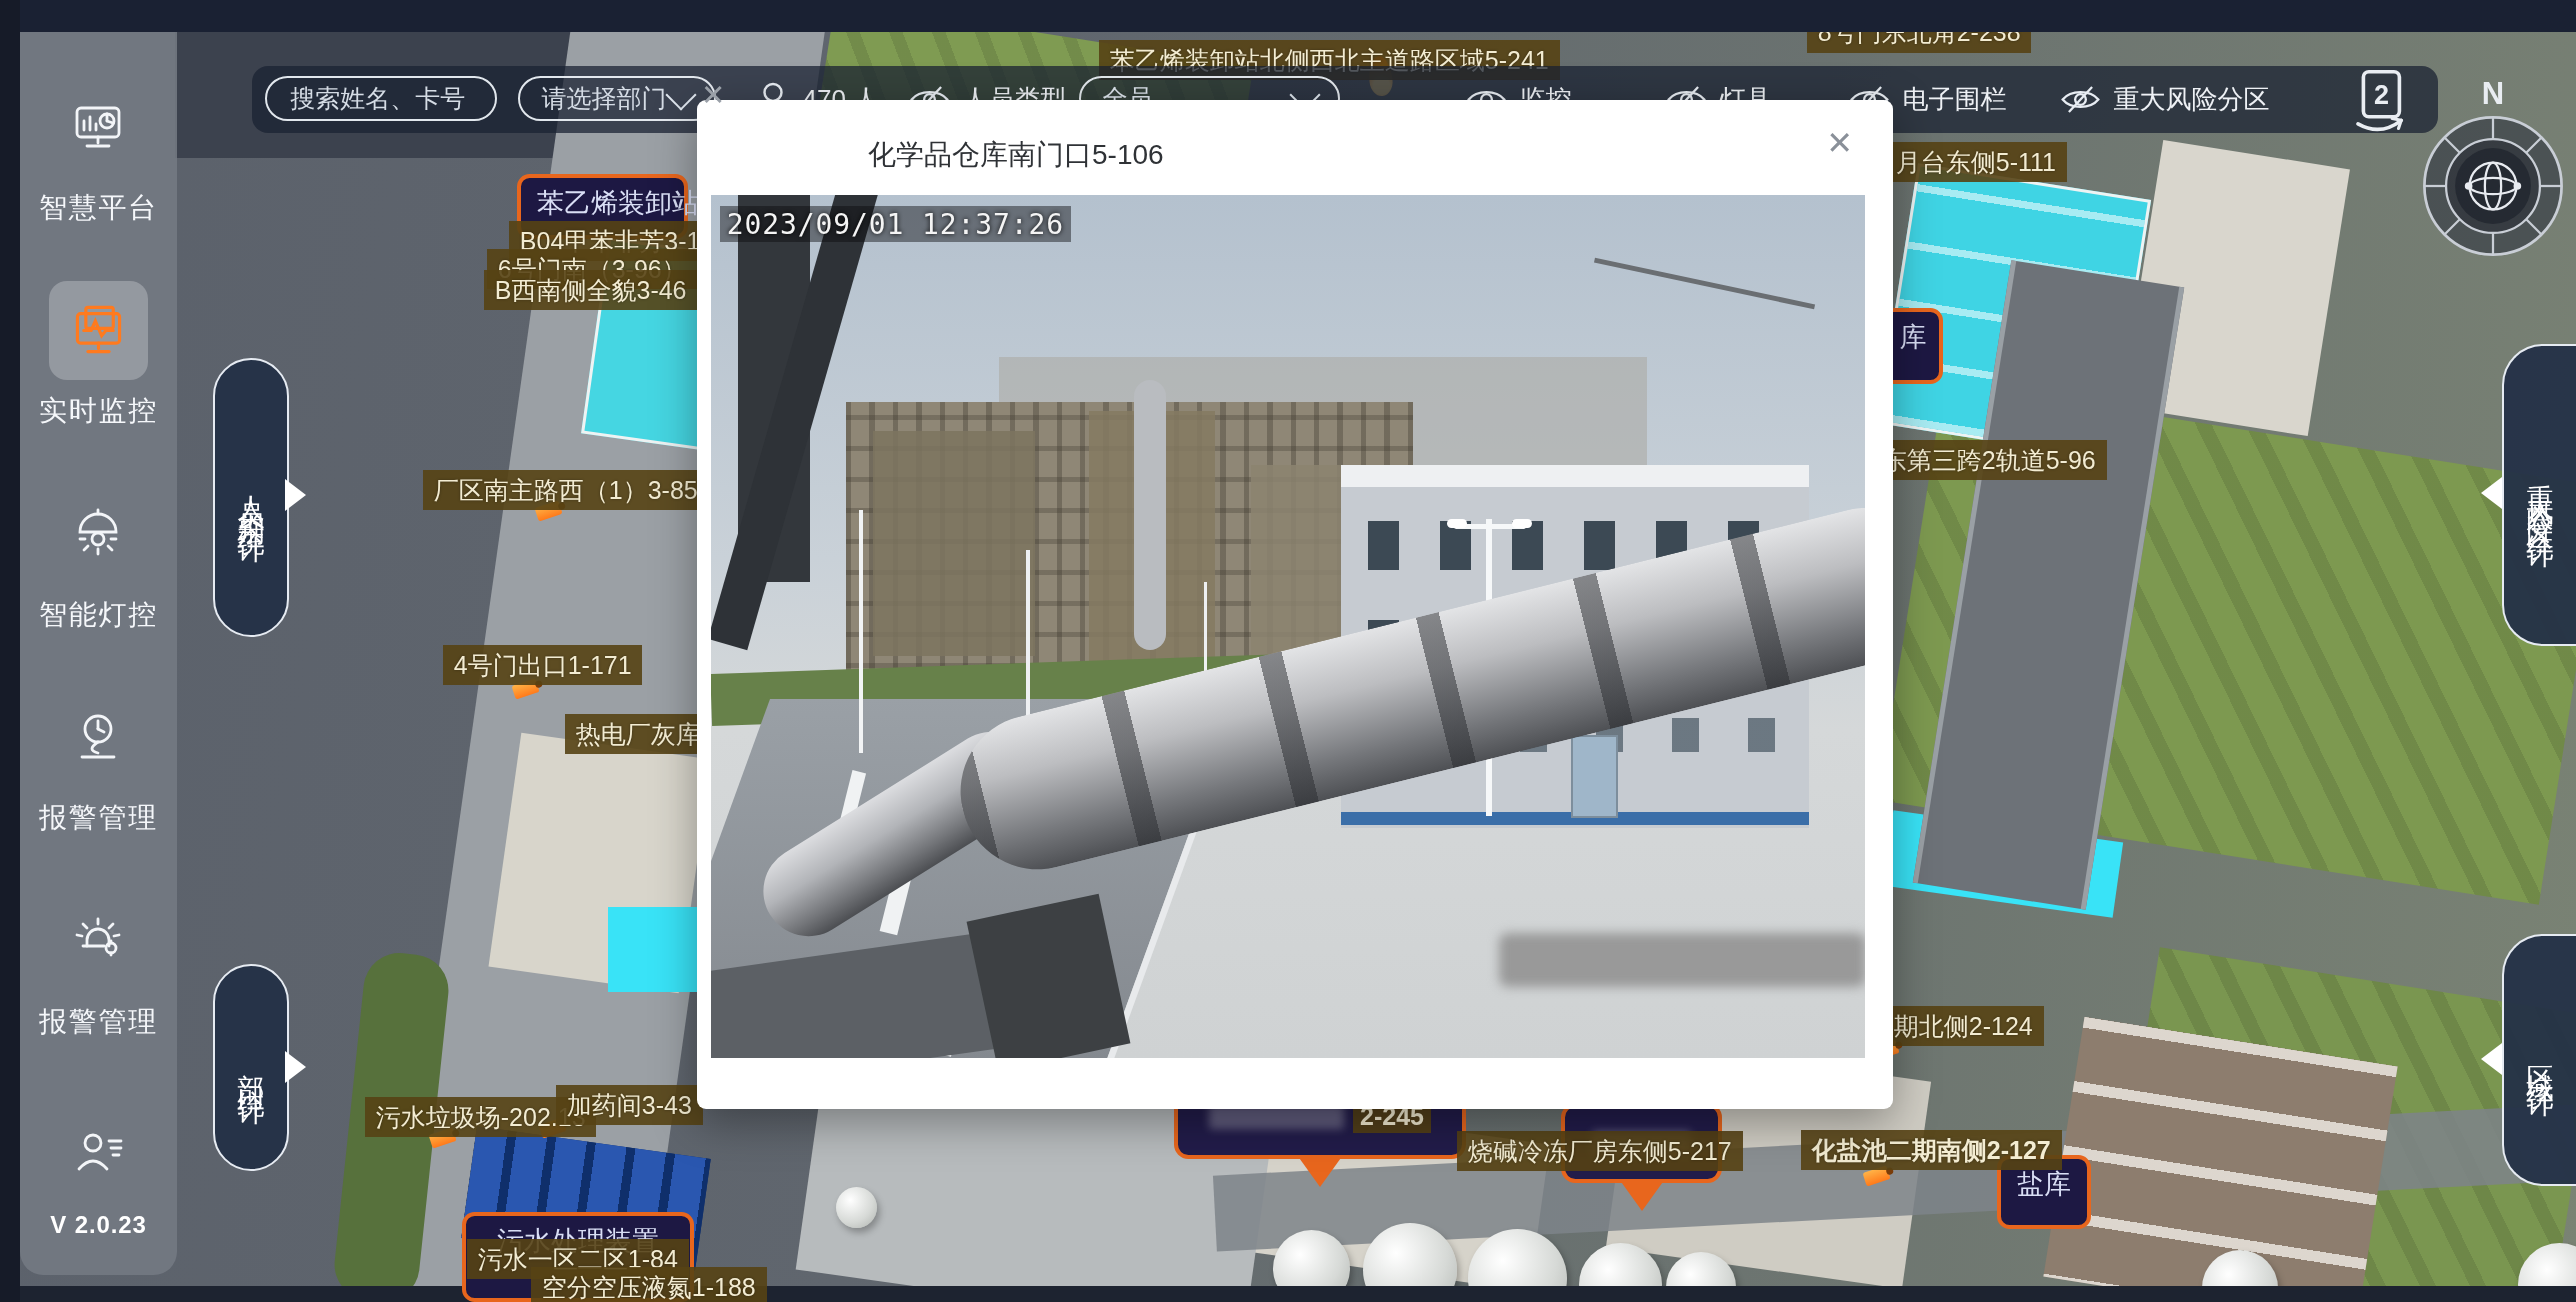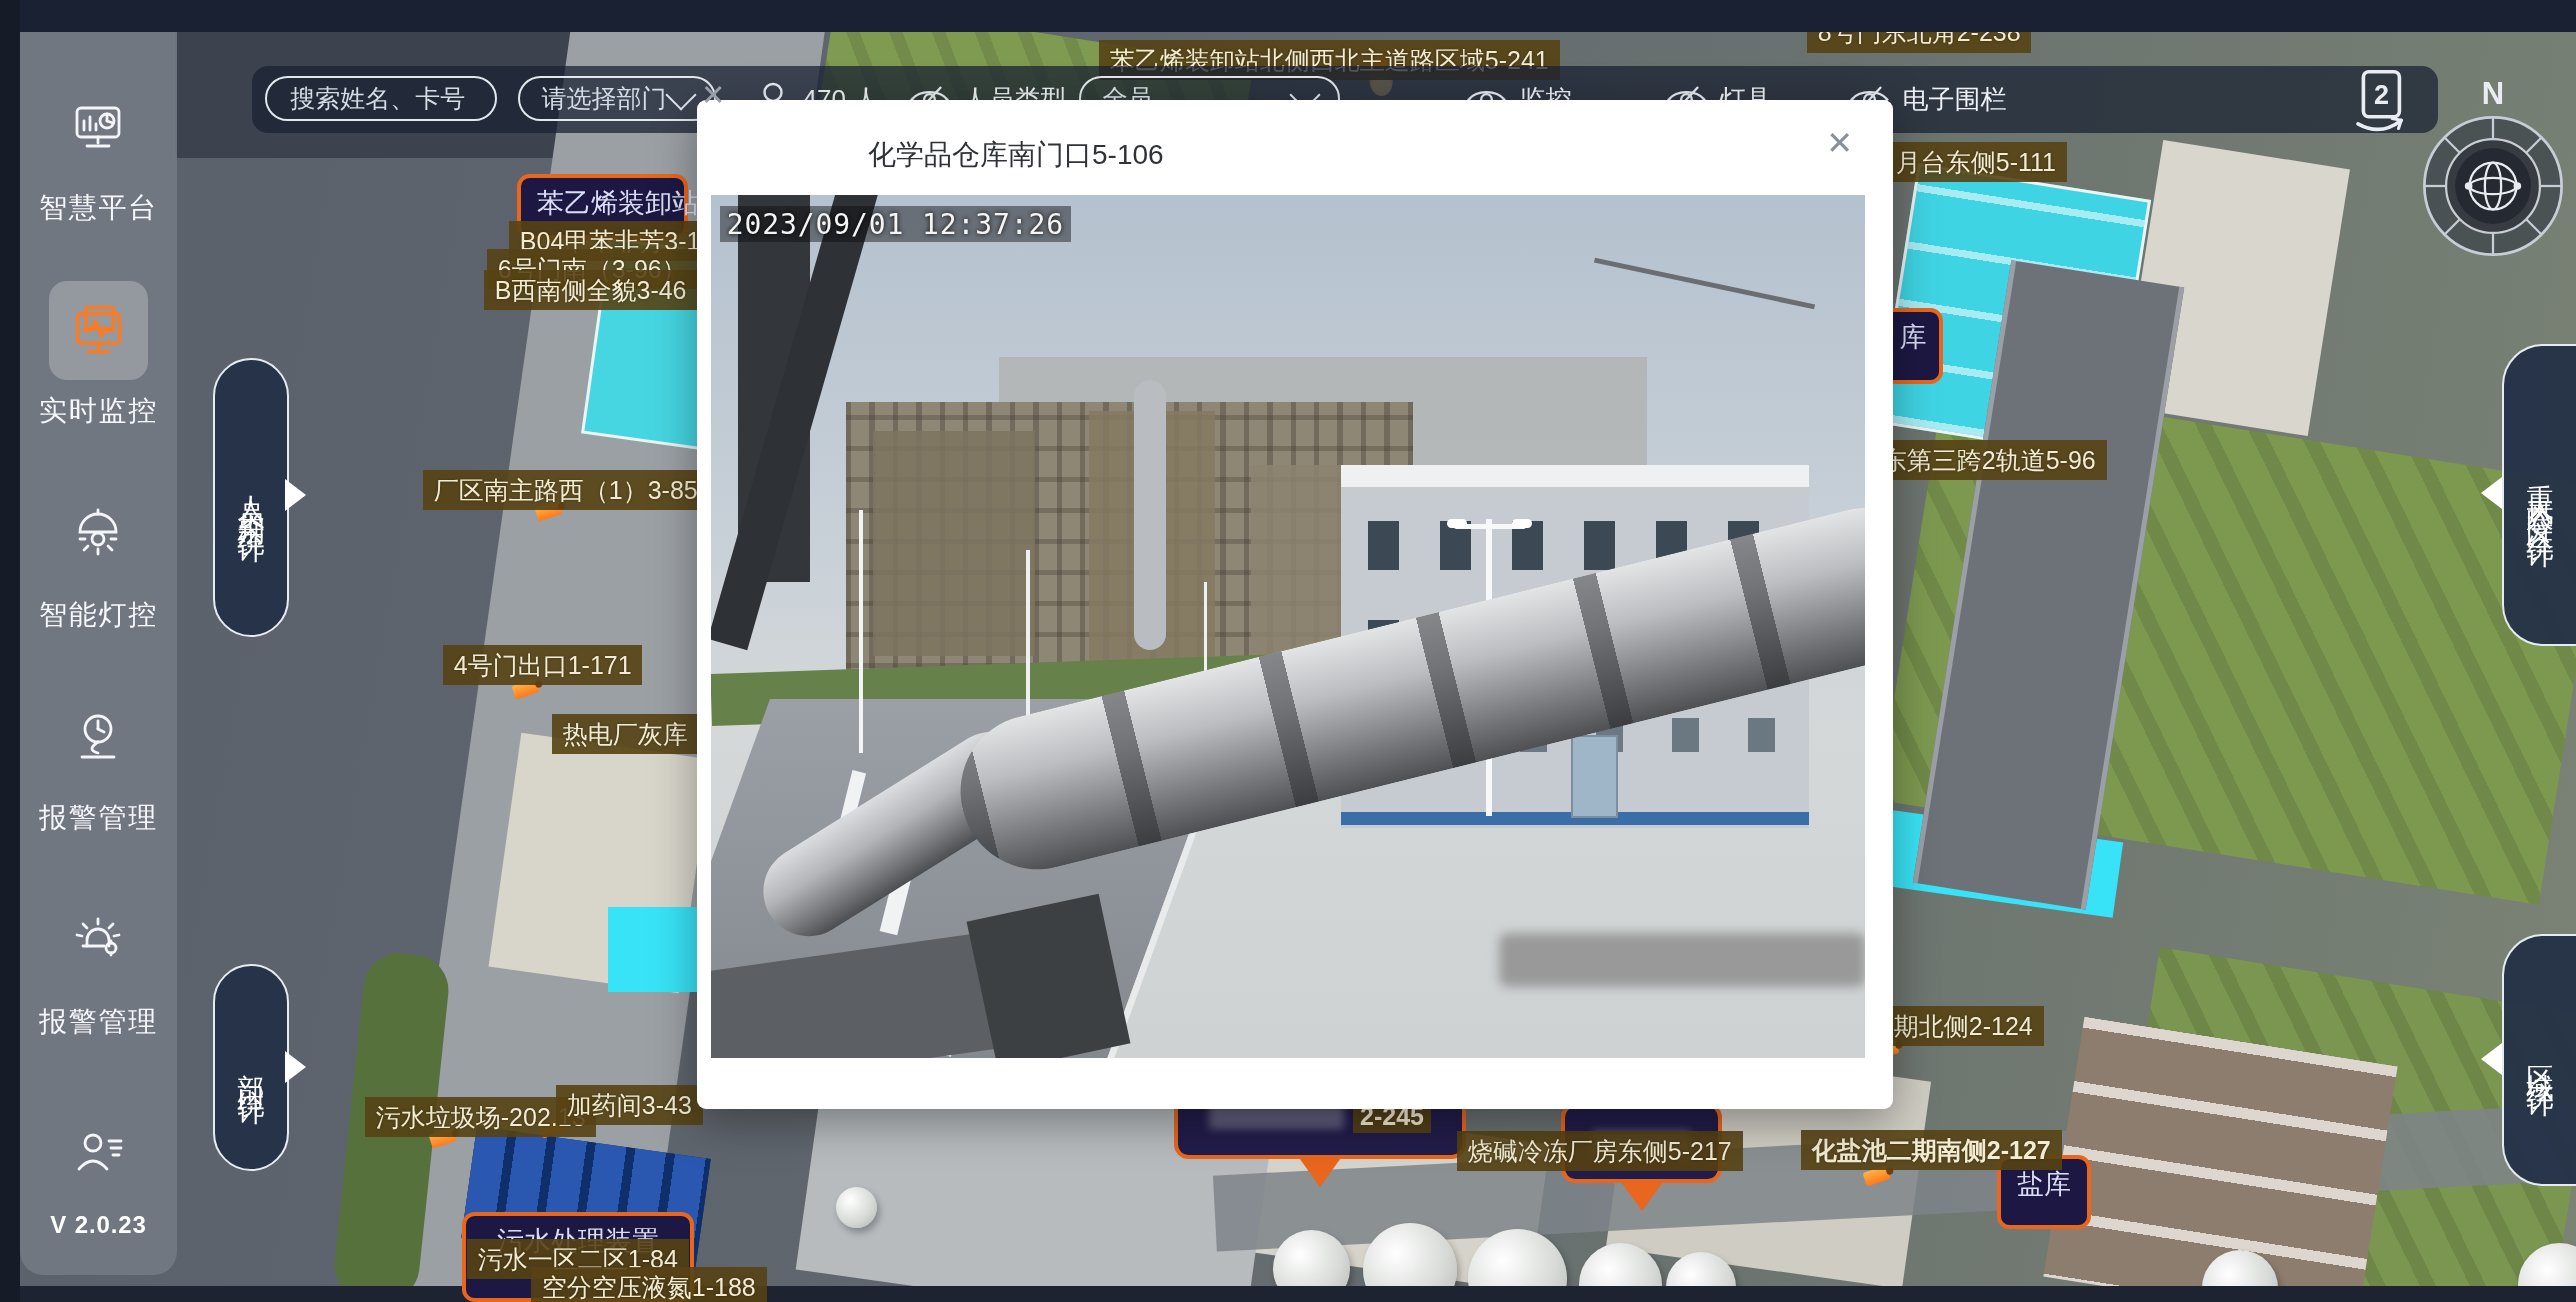--- a/index.html
+++ b/index.html
@@ -132,21 +132,21 @@
   <span class="flame" style="left:1369px;top:56px;"></span>
 
   <div class="olabel" style="left:1807px;top:12.6px;">8号门东北角2-238</div>
   <div class="olabel" style="left:1099px;top:40px;">苯乙烯装卸站北侧西北主道路区域5-241</div>
   <div class="olabel" style="left:1885px;top:142px;">月台东侧5-111</div>
   <div class="olabel" style="left:509px;top:221px;">B04甲苯非芳3-10</div>
   <div class="olabel" style="left:487px;top:249px;">6号门南（3-96）</div>
   <div class="olabel" style="left:484px;top:270px;">B西南侧全貌3-46</div>
   <div class="olabel" style="left:423px;top:470px;">厂区南主路西（1）3-85</div>
   <div class="olabel" style="left:443px;top:645px;">4号门出口1-171</div>
-  <div class="olabel" style="left:552px;top:714px;">热电厂灰库</div>
+  <div class="olabel" style="left:565px;top:714px;">热电厂灰库</div>
   <div class="olabel" style="left:1871px;top:440px;">东第三跨2轨道5-96</div>
   <div class="olabel" style="left:1858px;top:1006px;">二期北侧2-124</div>
   <div class="olabel" style="left:365px;top:1097px;">污水垃圾场-202.13</div>
   <div class="olabel" style="left:556px;top:1085px;">加药间3-43</div>
   <div class="olabel" style="left:1457px;top:1131px;">烧碱冷冻厂房东侧5-217</div>
   <div class="olabel" style="left:1801px;top:1130px;font-weight:bold;">化盐池二期南侧2-127</div>
   <div class="olabel" style="left:467px;top:1239px;">污水一区二区1-84</div>
   <div class="olabel" style="left:531px;top:1267px;">空分空压液氮1-188</div>
 
   <div class="alabel" style="left:517px;top:174px;width:171px;height:65px;box-sizing:border-box;">苯乙烯装卸站</div>
@@ -304,20 +304,28 @@
       </svg>
       <span>灯具</span>
     </div>
     <div class="tgl" style="left:1597px;">
       <svg width="41" height="29" viewBox="0 0 46 32" fill="none" stroke="#e8edf3" stroke-width="2.6">
         <path d="M3 16 C12 5 34 5 43 16 C34 27 12 27 3 16 Z"></path>
           <circle cx="23" cy="16" r="6"></circle>
           <line x1="36" y1="2" x2="10" y2="30"></line>
       </svg>
       <span>电子围栏</span>
+    </div>
+    <div class="tgl" style="left:1808px;">
+      <svg width="41" height="29" viewBox="0 0 46 32" fill="none" stroke="#e8edf3" stroke-width="2.6">
+        <path d="M3 16 C12 5 34 5 43 16 C34 27 12 27 3 16 Z"></path>
+          <circle cx="23" cy="16" r="6"></circle>
+          <line x1="36" y1="2" x2="10" y2="30"></line>
+      </svg>
+      <span>重大风险分区</span>
     </div>
     <div style="position:absolute;left:2097px;top:1.8px;width:63px;height:65px;cursor:pointer;">
       <svg width="63" height="65" viewBox="0 0 70 72" fill="none" stroke="#e9edf2" stroke-width="4" stroke-linecap="round">
         <rect x="16" y="4" width="40" height="50" rx="6"></rect>
         <path d="M10 62 Q 35 76 58 58"></path>
         <path d="M58 58 l-10 -2 M58 58 l-3 9" stroke-width="3.5"></path>
         <text x="36" y="40" text-anchor="middle" font-size="30" font-weight="bold" fill="#e9edf2" stroke="none" font-family="Liberation Sans, sans-serif">2</text>
       </svg>
     </div>
   </div>

